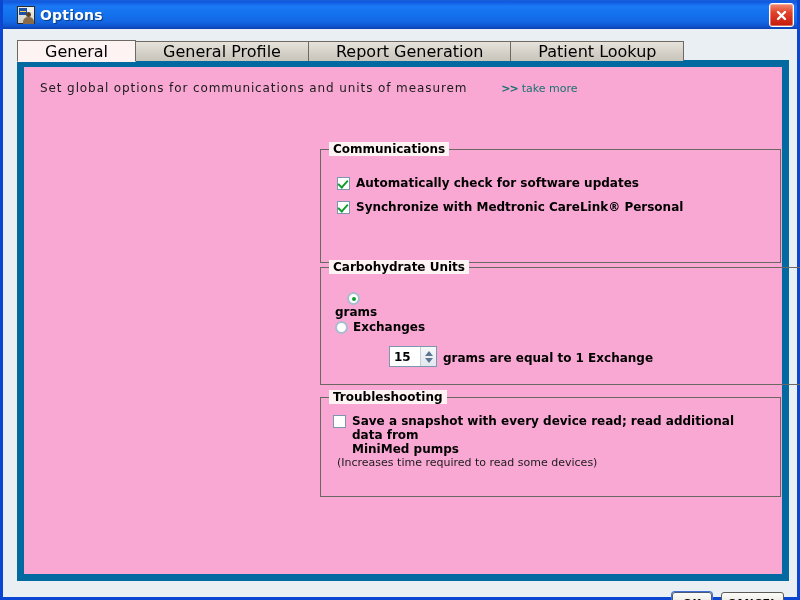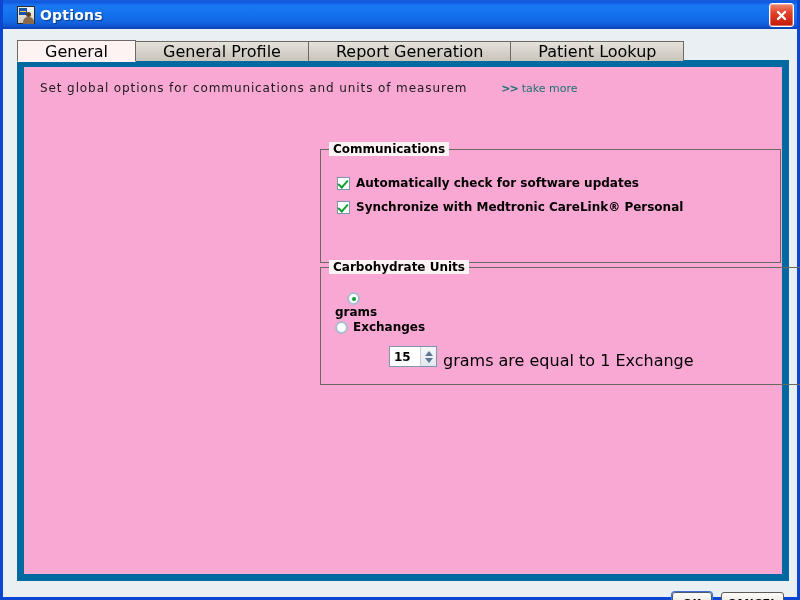--- a/index.html
+++ b/index.html
@@ -285,22 +285,22 @@
   .arrow-up, .arrow-dn {
     width: 0; height: 0;
     border-left: 4px solid transparent;
     border-right: 4px solid transparent;
   }
   .arrow-up { border-bottom: 5px solid #5d7792; margin-bottom: 2px; }
   .arrow-dn { border-top: 5px solid #5d7792; }
 
   .inline-label {
     position: absolute;
-    font-size: 16px;
-    font-weight: normal;
+    font-size: 12px;
+    font-weight: bold;
     color: #000;
     white-space: nowrap;
   }
 
   
   .btn {
     position: absolute;
     height: 23px;
     box-sizing: border-box;
     background: linear-gradient(to bottom, #fbfbf9 0%, #eeeae1 48%, #ddd8cd 100%);
@@ -399,20 +399,33 @@
           <span class="value">15</span>
           <span class="spin-btns">
             <span class="arrow-up"></span>
             <span class="arrow-dn"></span>
           </span>
         </div>
 
         <span class="inline-label" style="left:122px; top:83px;">grams are equal to 1 Exchange</span>
       </div>
 
+      <div class="group" id="group-trouble">
+        <span class="legend">Troubleshooting</span>
+
+        <div class="check-row" style="left:12px; top:16px; width:420px;">
+          <span class="checkbox"></span>
+          <span class="check-label">
+            <span>Save a snapshot with every device read; read additional data from</span><br>
+            <span>MiniMed pumps</span>
+          </span>
+        </div>
+
+        <span class="sub-note" style="left:16px; top:58px;">(Increases time required to read some devices)</span>
+      </div>
 
     </div>
 
     <div class="btn default" id="btn-ok">
       <span>OK</span>
     </div>
     <div class="btn" id="btn-cancel">
       <span>CANCEL</span>
     </div>
 

